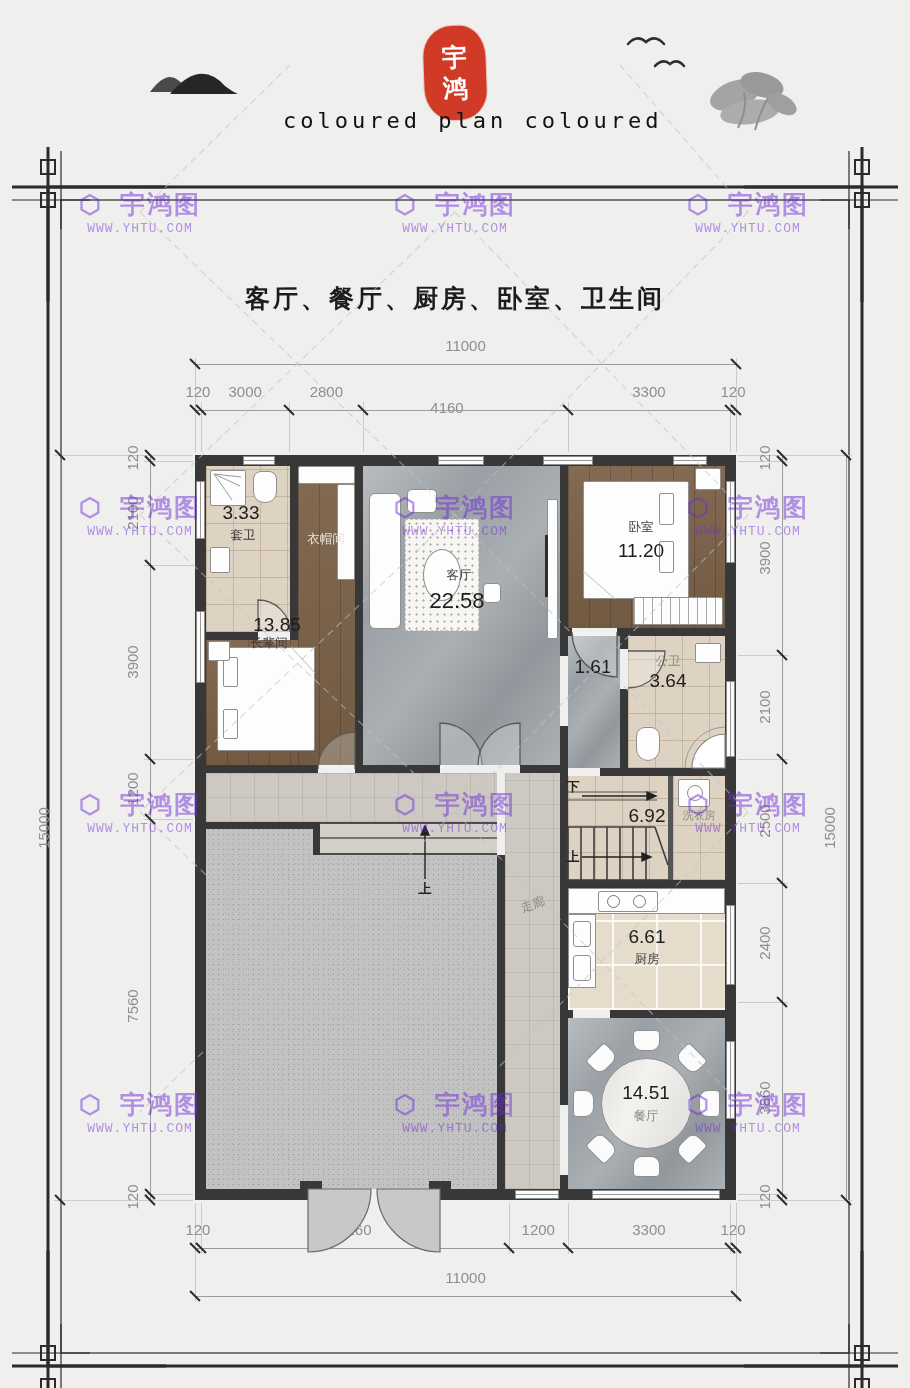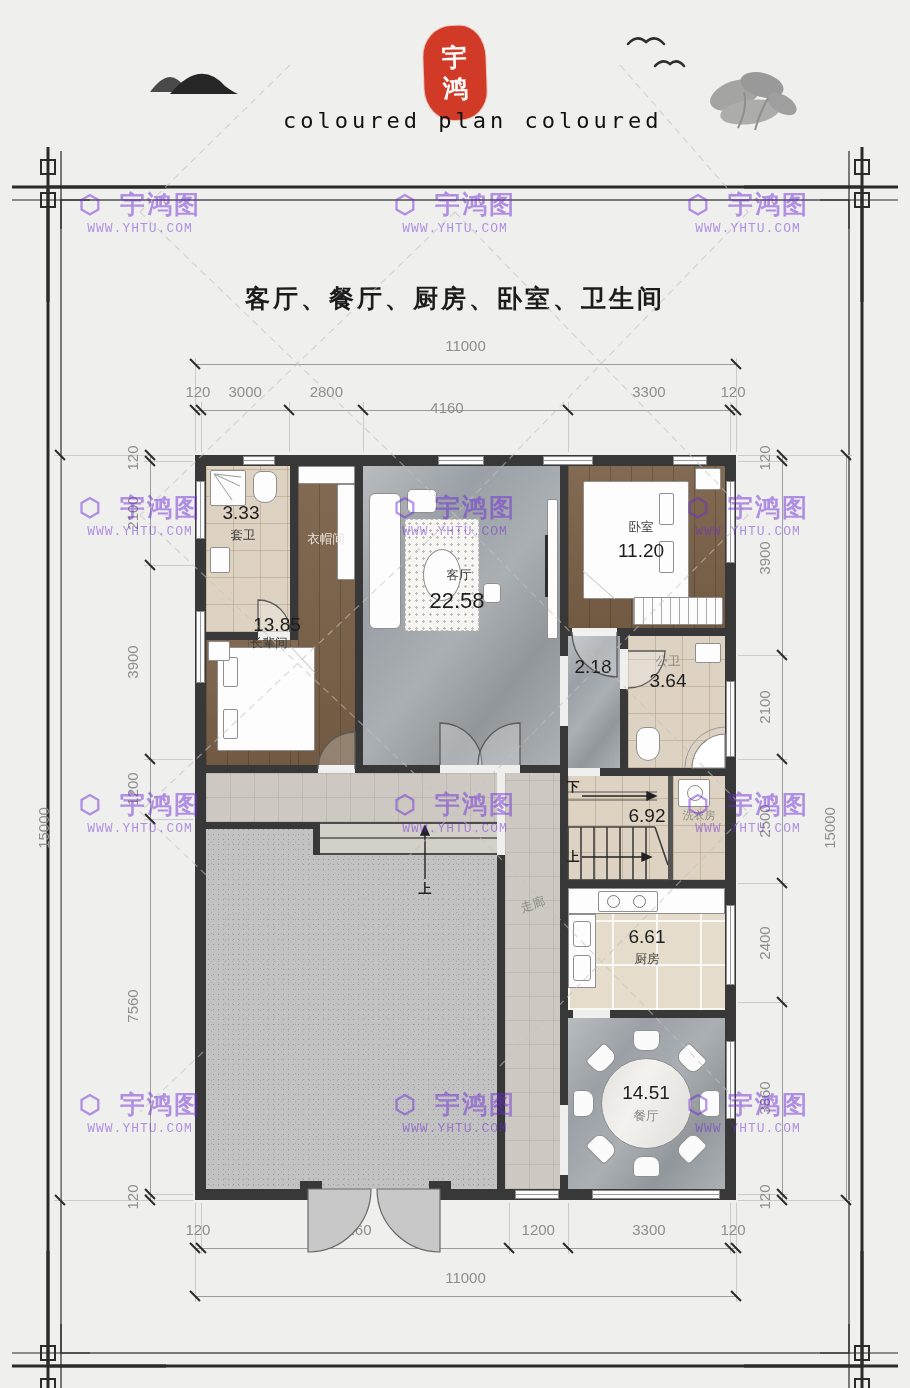--- a/index.html
+++ b/index.html
@@ -417,21 +417,21 @@
 
     <span class="lbl num" style="left:46px;top:58px">3.33</span>
     <span class="lbl nm" style="left:48px;top:80px">套卫</span>
     <span class="lbl nm" style="left:131px;top:84px;color:#e8e2d8">衣帽间</span>
     <span class="lbl nm" style="left:264px;top:120px">客厅</span>
     <span class="lbl num big" style="left:262px;top:146px">22.58</span>
     <span class="lbl nm" style="left:446px;top:72px">卧室</span>
     <span class="lbl num" style="left:446px;top:96px">11.20</span>
     <span class="lbl num" style="left:82px;top:170px">13.85</span>
     <span class="lbl nm" style="left:74px;top:188px">长辈间</span>
-    <span class="lbl num" style="left:398px;top:212px">2.18</span>
+    <span class="lbl num" style="left:398px;top:212px">1.61</span>
     <span class="lbl nm faint" style="left:473px;top:206px">公卫</span>
     <span class="lbl num" style="left:473px;top:226px">3.64</span>
     <span class="lbl num" style="left:452px;top:361px">6.92</span>
     <span class="lbl nm faint" style="left:504px;top:360px;font-size:11px">洗衣房</span>
     <span class="lbl dirlbl" style="left:378px;top:332px">下</span>
     <span class="lbl dirlbl" style="left:378px;top:402px">上</span>
     <span class="lbl dirlbl" style="left:230px;top:434px">上</span>
     <span class="lbl nm faint" style="left:338px;top:450px;transform:translate(-50%,-50%) rotate(-18deg)">走廊</span>
     <span class="lbl num" style="left:452px;top:482px">6.61</span>
     <span class="lbl nm" style="left:452px;top:504px">厨房</span>

